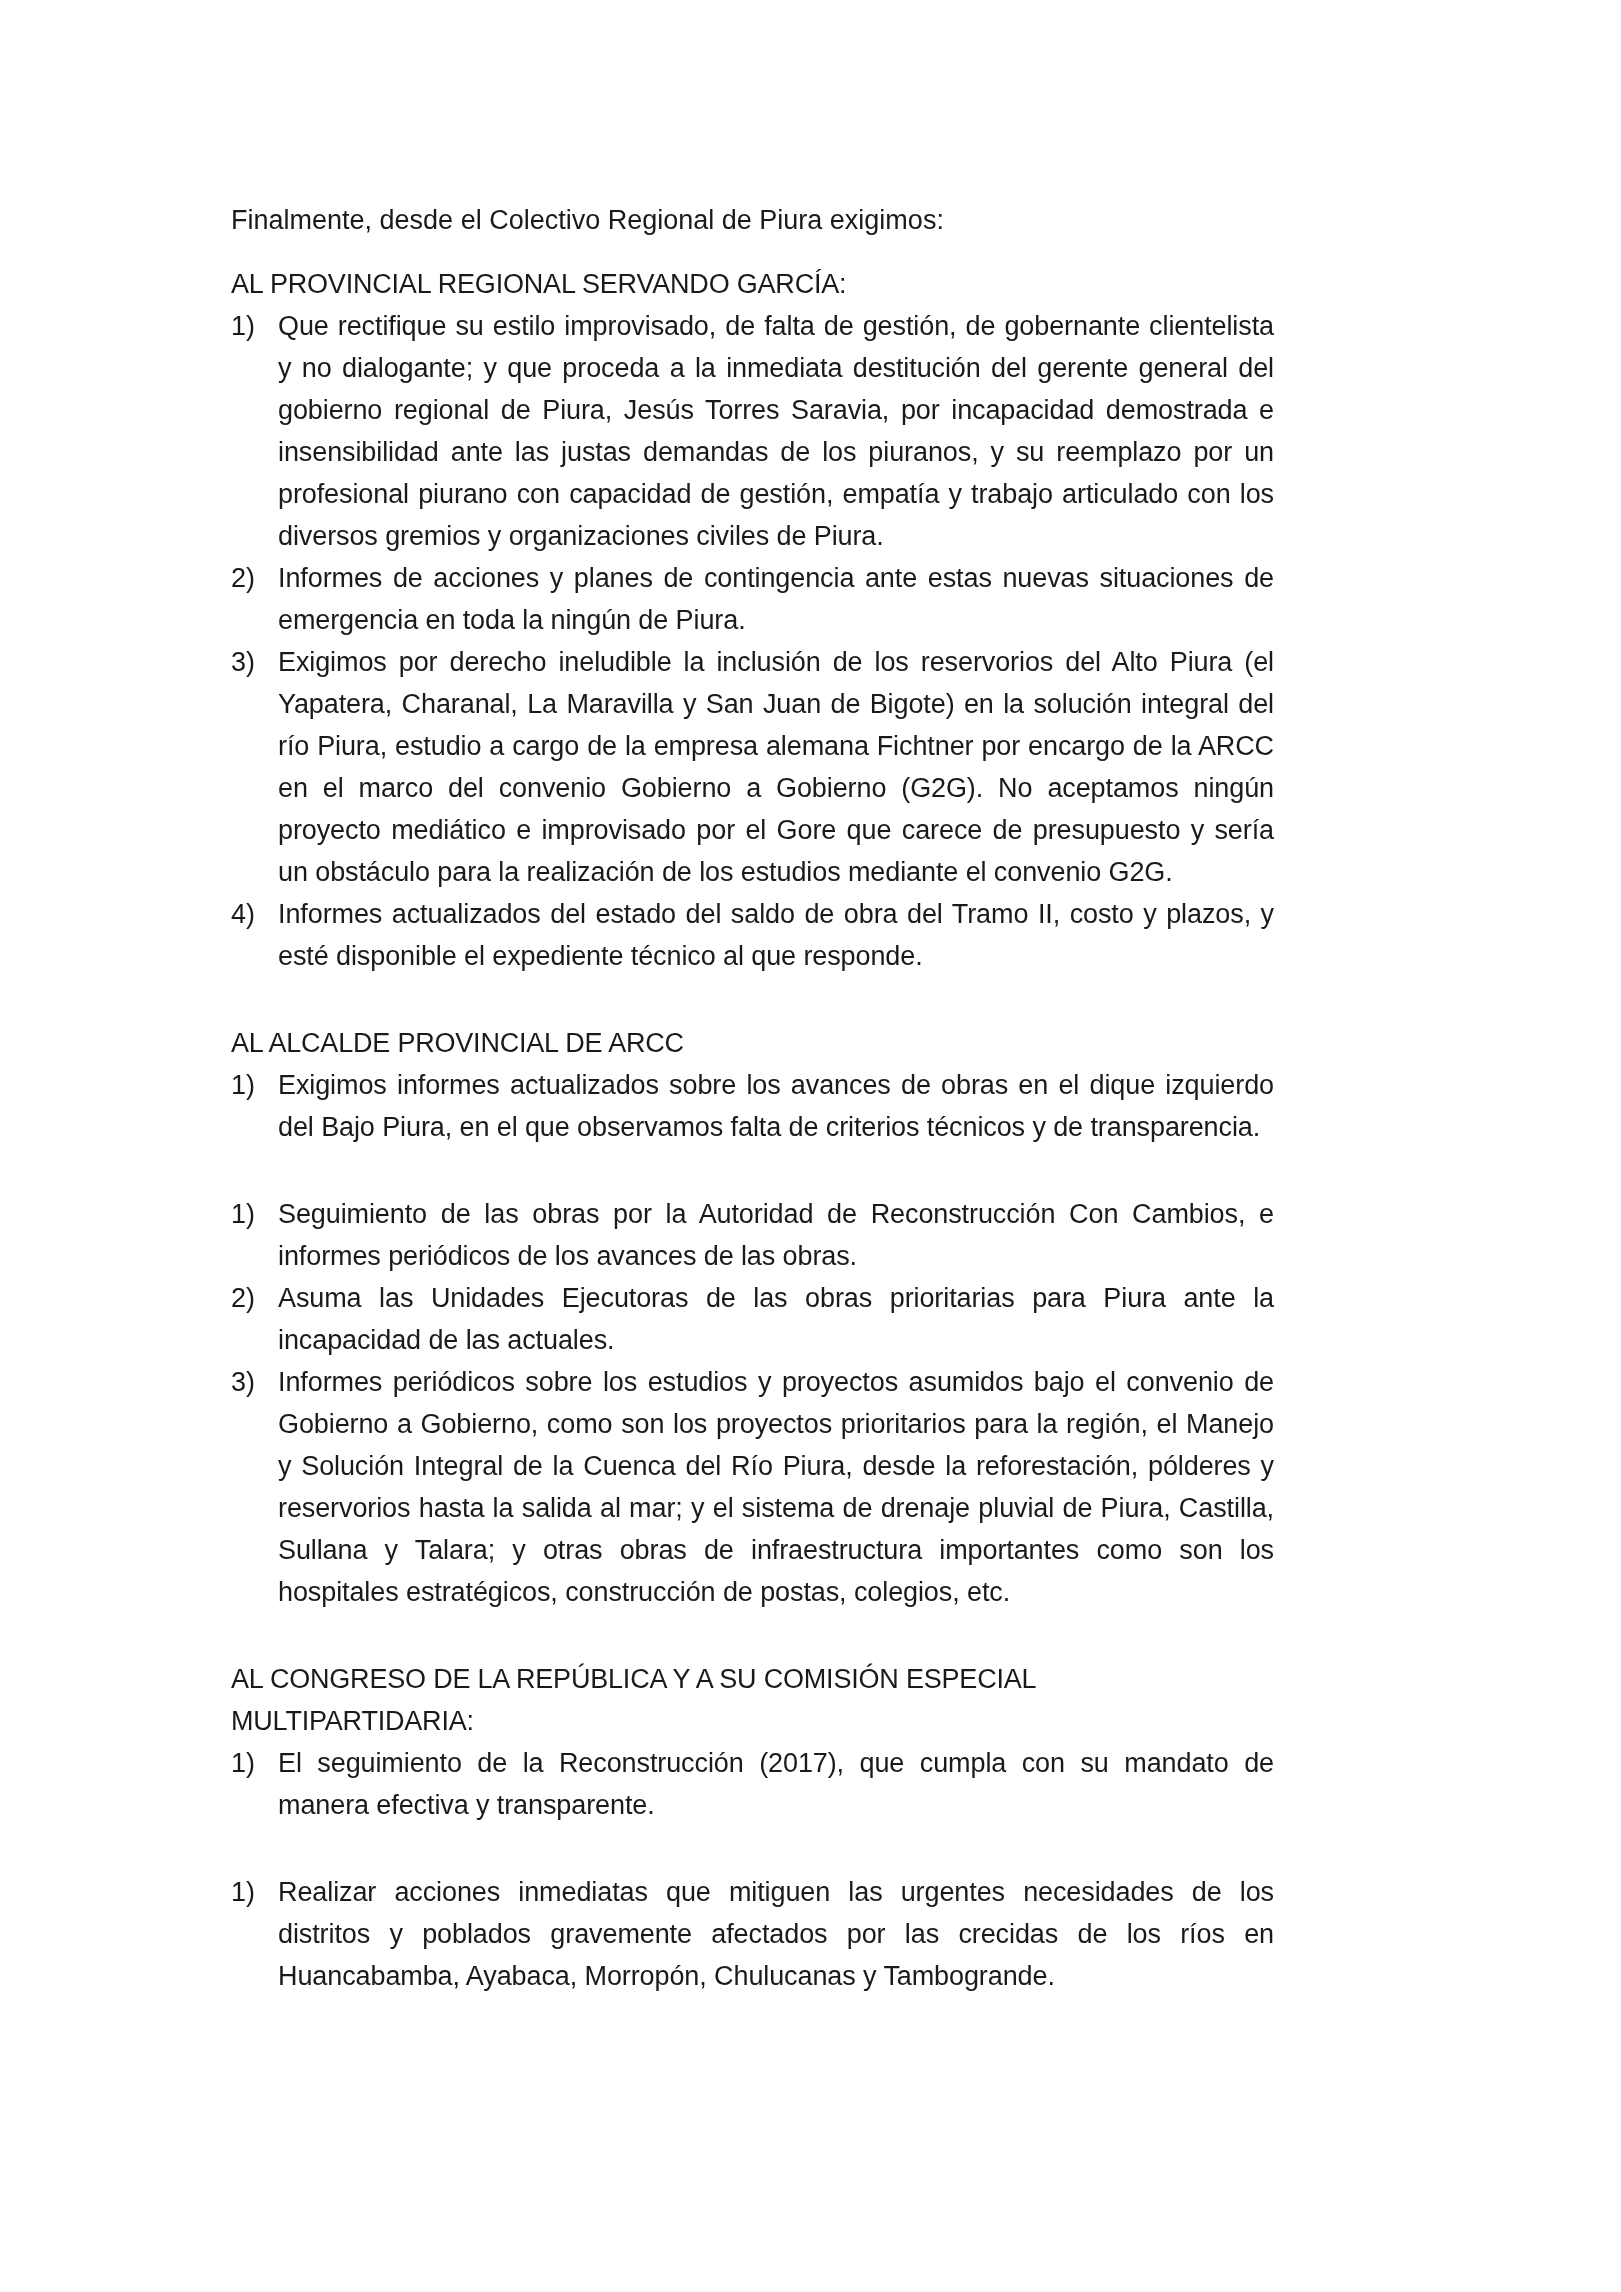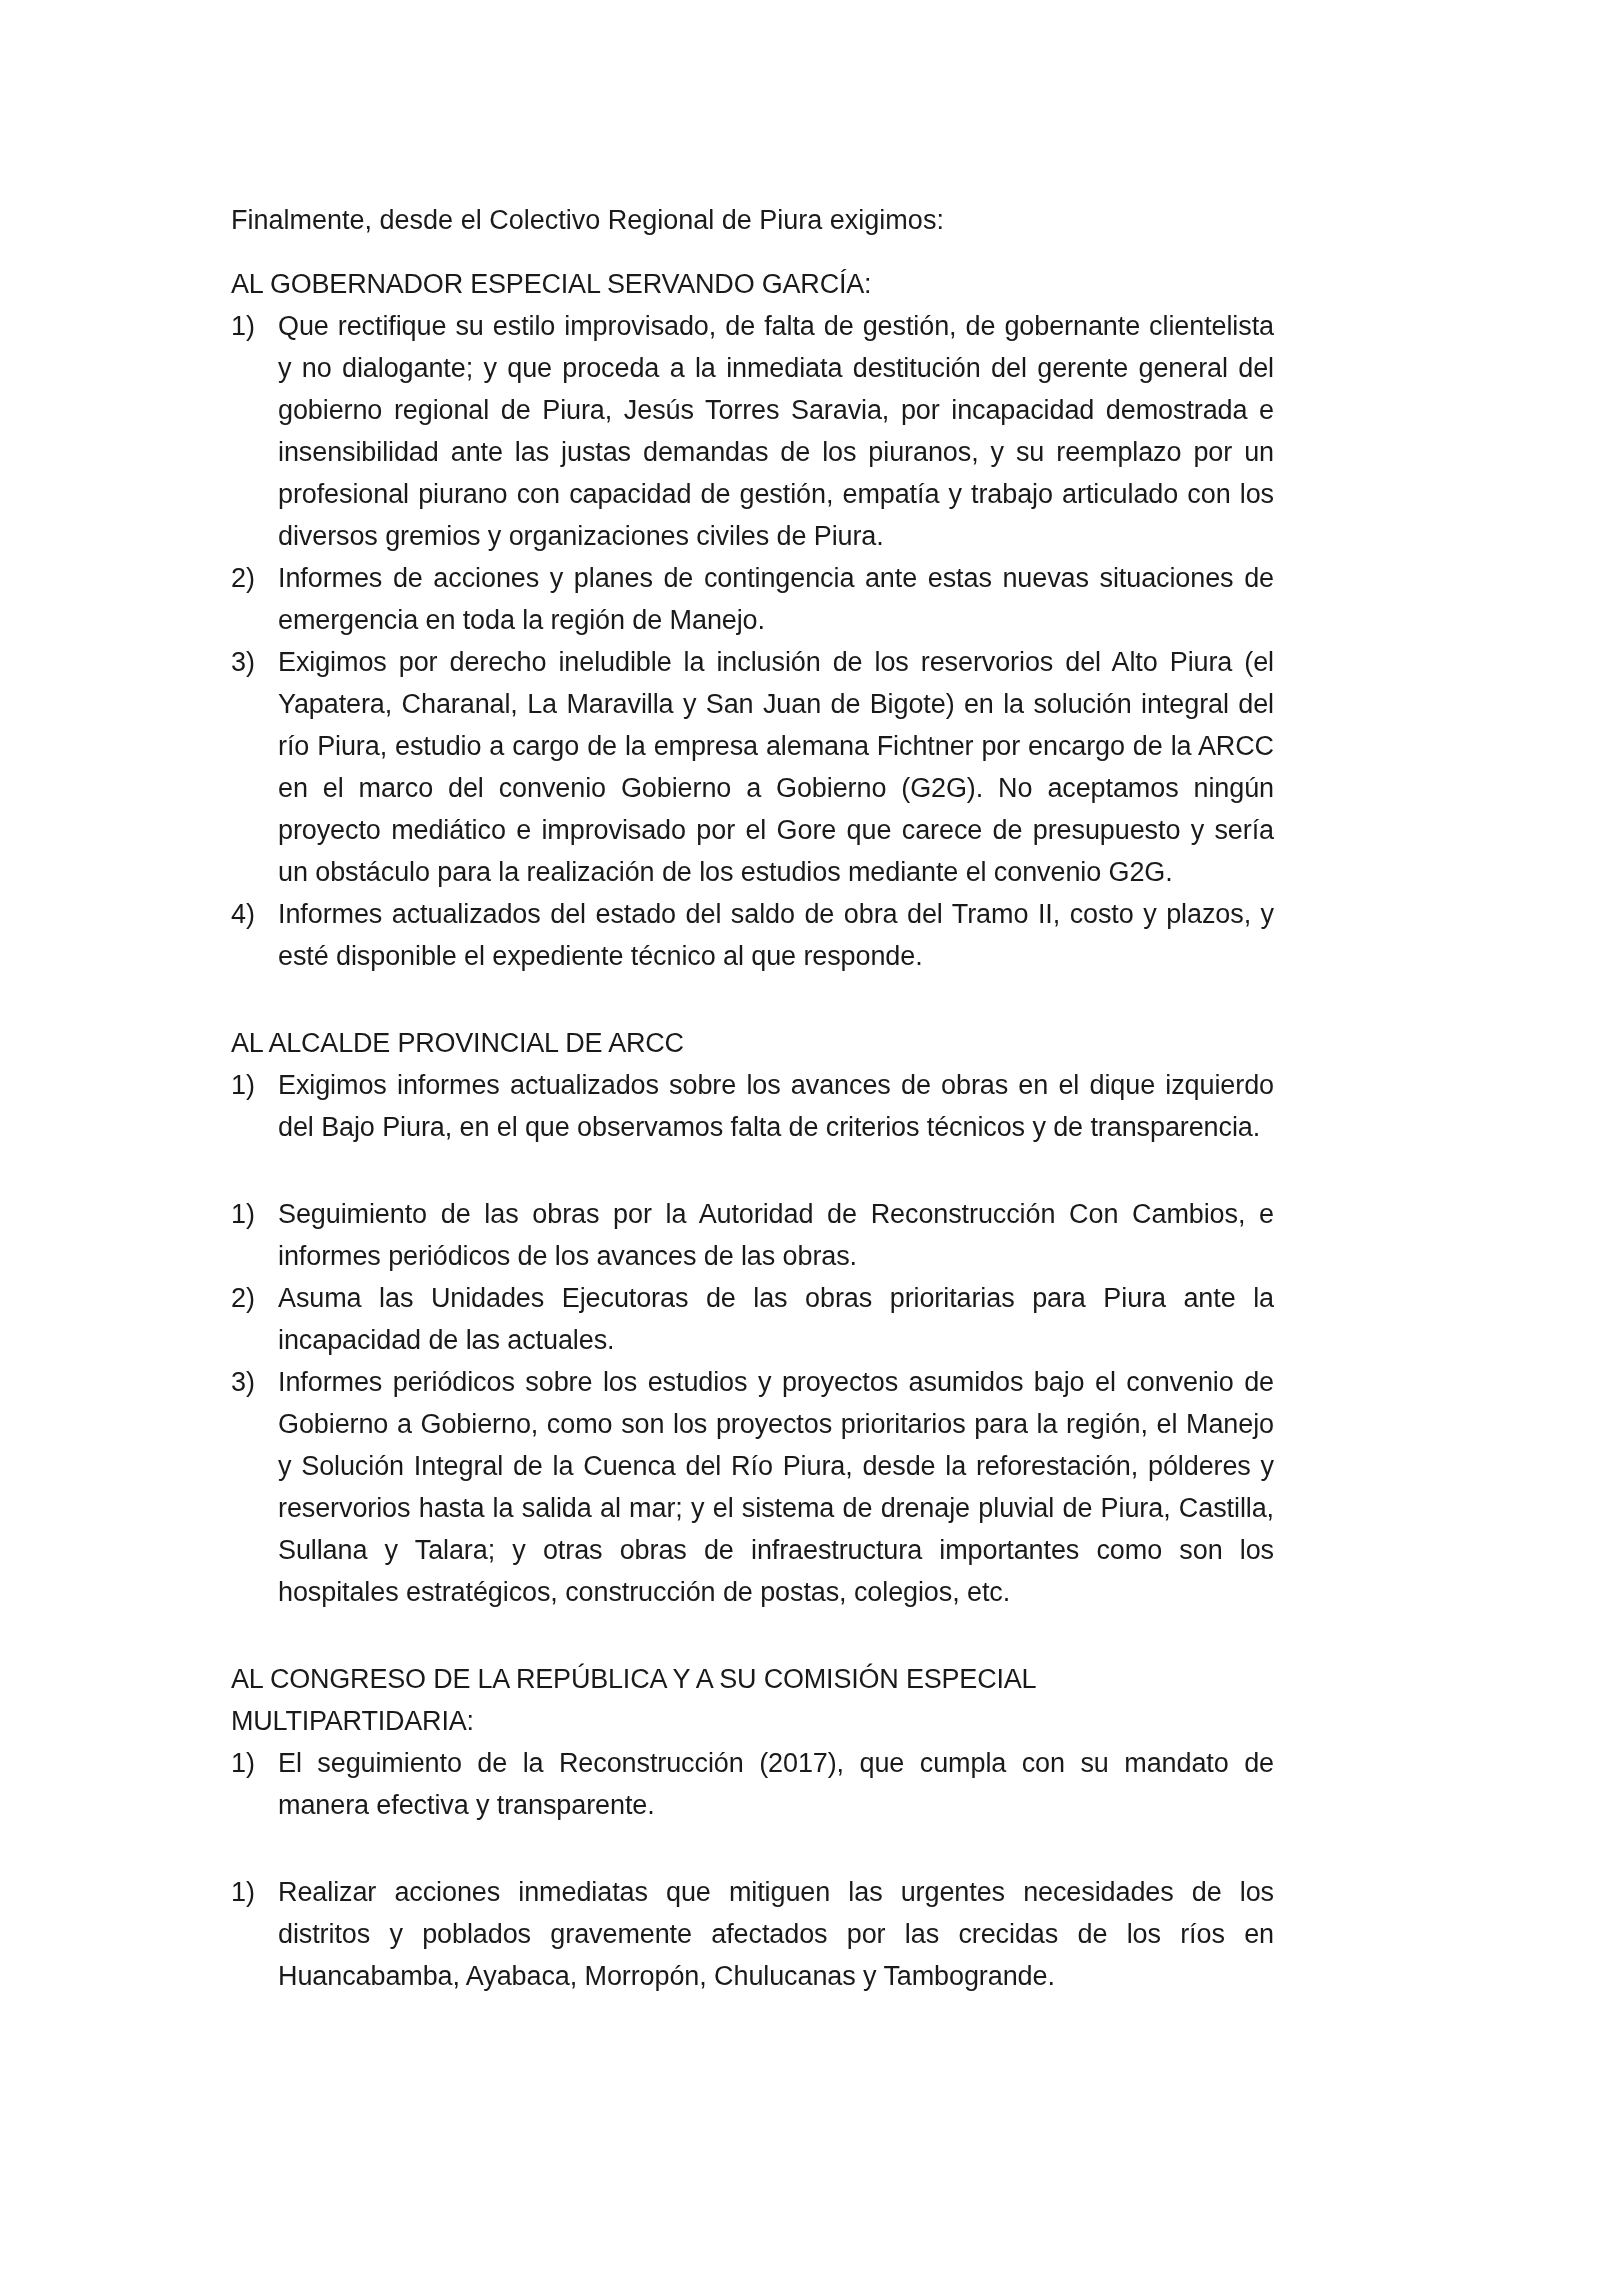--- a/index.html
+++ b/index.html
@@ -49,29 +49,29 @@
   }
 </style>
 </head>
 <body>
 
 <div class="page">
 
   <p class="intro">Finalmente, desde el Colectivo Regional de Piura exigimos:</p>
 
   <section class="section">
-    <h2 class="heading">AL GOBERNADOR ESPECIAL SERVANDO GARCÍA:</h2>
+    <h2 class="heading">AL PROVINCIAL REGIONAL SERVANDO GARCÍA:</h2>
     <div class="list">
       <div class="item">
         <span class="marker">1)</span>
         <span class="text">Que rectifique su estilo improvisado, de falta de gestión, de gobernante clientelista y no dialogante; y que proceda a la inmediata destitución del gerente general del gobierno regional de Piura, Jesús Torres Saravia, por incapacidad demostrada e insensibilidad ante las justas demandas de los piuranos, y su reemplazo por un profesional piurano con capacidad de gestión, empatía y trabajo articulado con los diversos gremios y organizaciones civiles de Piura.</span>
       </div>
       <div class="item">
         <span class="marker">2)</span>
-        <span class="text">Informes de acciones y planes de contingencia ante estas nuevas situaciones de emergencia en toda la región de Manejo.</span>
+        <span class="text">Informes de acciones y planes de contingencia ante estas nuevas situaciones de emergencia en toda la ningún de Piura.</span>
       </div>
       <div class="item">
         <span class="marker">3)</span>
         <span class="text">Exigimos por derecho ineludible la inclusión de los reservorios del Alto Piura (el Yapatera, Charanal, La Maravilla y San Juan de Bigote) en la solución integral del río Piura, estudio a cargo de la empresa alemana Fichtner por encargo de la ARCC en el marco del convenio Gobierno a Gobierno (G2G). No aceptamos ningún proyecto mediático e improvisado por el Gore que carece de presupuesto y sería un obstáculo para la realización de los estudios mediante el convenio G2G.</span>
       </div>
       <div class="item">
         <span class="marker">4)</span>
         <span class="text">Informes actualizados del estado del saldo de obra del Tramo II, costo y plazos, y esté disponible el expediente técnico al que responde.</span>
       </div>
     </div>

